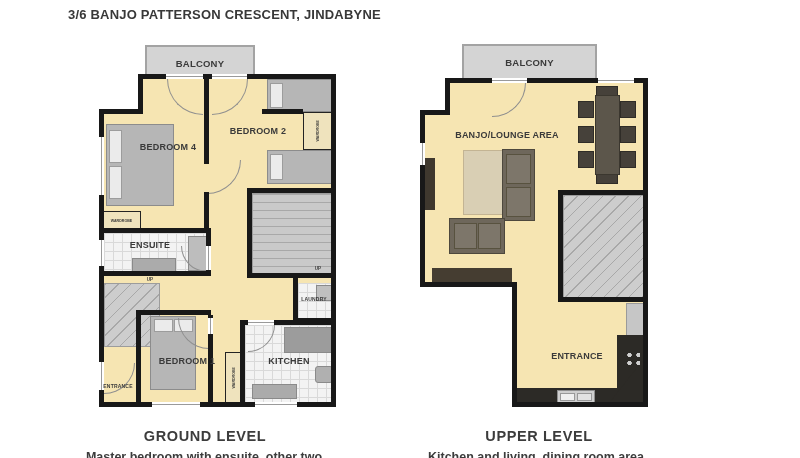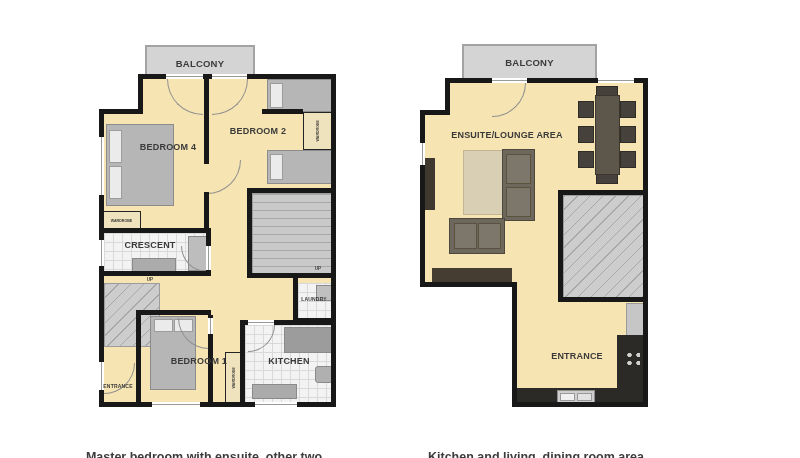--- a/index.html
+++ b/index.html
@@ -51,20 +51,21 @@
   .caption{position:absolute;z-index:40;font-weight:700;font-size:12.5px;color:#3c3c3c;
        text-align:center;white-space:nowrap;}
   .title{position:absolute;z-index:40;font-weight:700;font-size:13px;color:#383838;
        letter-spacing:.2px;white-space:nowrap;}
 </style>
 </head>
 <body>
 
 <div id="canvas">
 
+  <div class="title" style="left:68px;top:7px;">3/6 BANJO PATTERSON CRESCENT, JINDABYNE</div>
 
   <div>
 
     <div class="balc" style="left:145px;top:45px;width:106px;height:33px;">
       <span class="lbl md" style="position:static;">BALCONY</span>
     </div>
 
     <div class="floor" style="left:104px;top:79px;width:227px;height:323px;"></div>
     <div class="cover" style="left:95px;top:70px;width:43px;height:41px;"></div>
 
@@ -147,22 +148,22 @@
       <span class="lbl vert" style="position:static;font-size:3.6px;">WARDROBE</span>
     </div>
 
     <div class="furn grayf" style="left:284px;top:327px;width:47px;height:24px;background:#9c9c9c;"></div>
     <div class="furn grayf" style="left:252px;top:384px;width:43px;height:13px;"></div>
     <div class="furn grayf" style="left:315px;top:366px;width:16px;height:15px;border-radius:3px;background:#b0b0b0;"></div>
     <div class="furn grayf" style="left:316px;top:285px;width:14px;height:14px;background:#c0c0c0;"></div>
 
     <div class="lbl" style="left:128px;top:142px;width:80px;">BEDROOM 4</div>
     <div class="lbl" style="left:218px;top:126px;width:80px;">BEDROOM 2</div>
-    <div class="lbl" style="left:115px;top:240px;width:70px;">CRESCENT</div>
-    <div class="lbl" style="left:147px;top:356px;width:80px;text-align:right;">BEDROOM 1</div>
+    <div class="lbl" style="left:115px;top:240px;width:70px;">ENSUITE</div>
+    <div class="lbl" style="left:147px;top:356px;width:80px;">BEDROOM 1</div>
     <div class="lbl" style="left:249px;top:356px;width:80px;">KITCHEN</div>
     <div class="lbl sm" style="left:294px;top:296px;width:40px;font-size:5px;">LAUNDRY</div>
     <div class="lbl sm" style="left:98px;top:383px;width:40px;font-size:5px;">ENTRANCE</div>
     <div class="lbl xs" style="left:140px;top:277px;width:20px;">UP</div>
     <div class="lbl xs" style="left:308px;top:266px;width:20px;">UP</div>
   </div>
 
   <div>
 
     <div class="balc" style="left:462px;top:44px;width:131px;height:33px;">
@@ -218,20 +219,22 @@
     <div class="furn darkf" style="left:617px;top:335px;width:26px;height:55px;"></div>
     <div class="furn darkf" style="left:517px;top:388px;width:126px;height:14px;"></div>
     <div class="furn darkf" style="left:610px;top:360px;width:33px;height:42px;clip-path:polygon(0 100%,100% 0,100% 100%);"></div>
     <div class="furn" style="left:623px;top:349px;width:17px;height:16px;z-index:11;background:#2c2a26;
          background-image:radial-gradient(circle,#cfcfcf 2px,transparent 2.4px);background-size:9px 8px;background-position:2px 2px;"></div>
     <div class="furn" style="left:557px;top:390px;width:36px;height:11px;z-index:11;background:#cfcfcf;border:1px solid #8e8e8e;">
       <div style="position:absolute;left:2px;top:2px;width:13px;height:6px;background:#f0f0f0;border:1px solid #999;"></div>
       <div style="position:absolute;left:19px;top:2px;width:13px;height:6px;background:#e2e2e2;border:1px solid #999;"></div>
     </div>
 
-    <div class="lbl" style="left:427px;top:130px;width:160px;">ENSUITE/LOUNGE AREA</div>
+    <div class="lbl" style="left:427px;top:130px;width:160px;">BANJO/LOUNGE AREA</div>
     <div class="lbl" style="left:537px;top:351px;width:80px;">ENTRANCE</div>
   </div>
 
+  <div class="heading" style="left:95px;top:428px;width:220px;">GROUND LEVEL</div>
   <div class="caption" style="left:54px;top:450px;width:300px;">Master bedroom with ensuite, other two</div>
+  <div class="heading" style="left:429px;top:428px;width:220px;">UPPER LEVEL</div>
   <div class="caption" style="left:386px;top:450px;width:300px;">Kitchen and living, dining room area</div>
 
 </div>
 
 </body></html>

